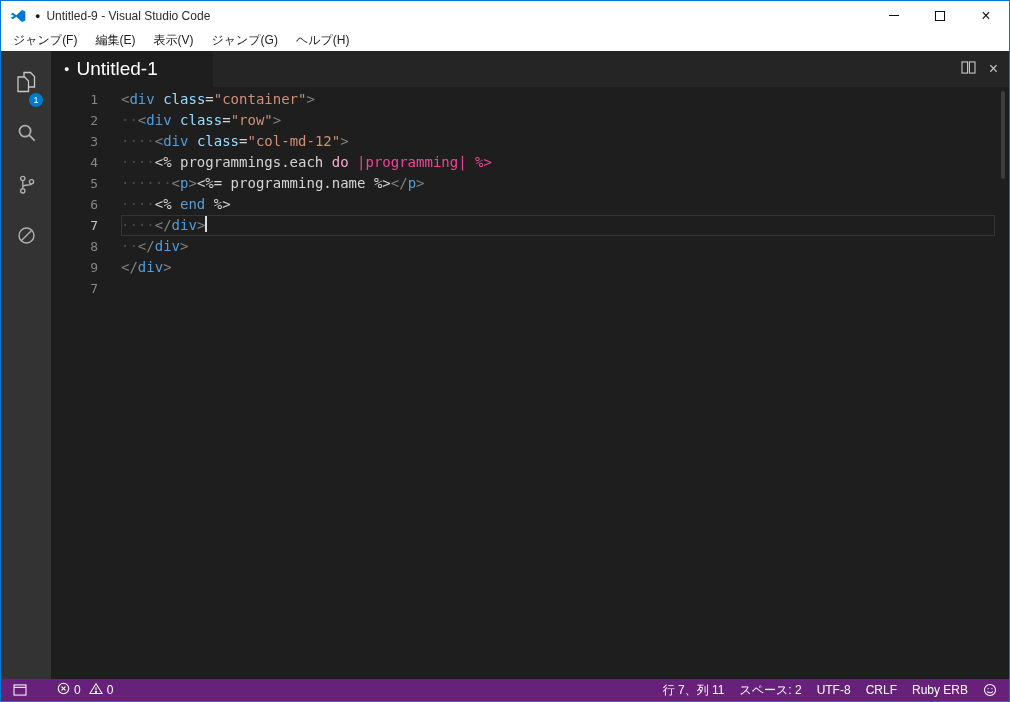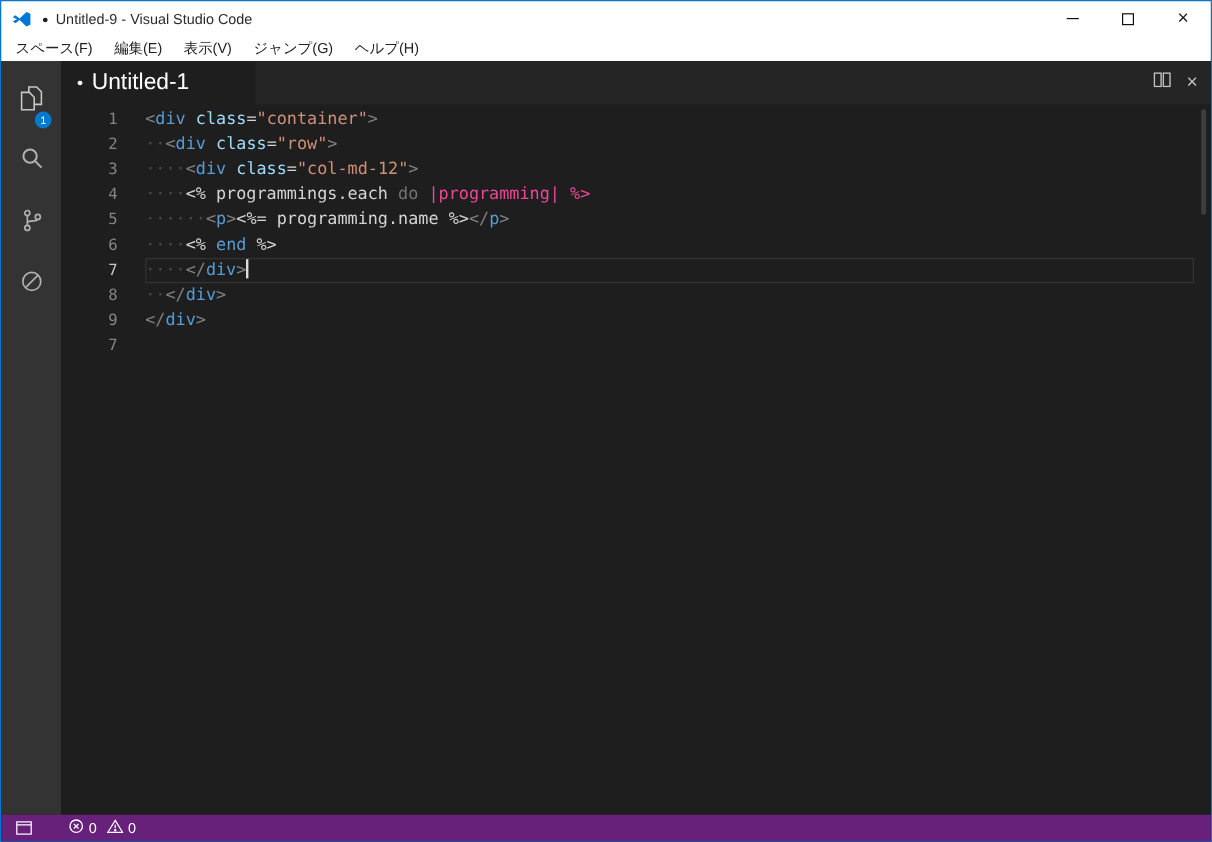--- a/index.html
+++ b/index.html
@@ -82,21 +82,21 @@
           <span class="min-glyph"></span>
         </div>
       <div class="wc">
           <span class="max-glyph"></span>
         </div>
       <div class="wc close">×</div>
     </div>
   </div>
 
   <div class="menubar">
-    <div class="menu-item">スペース(F)</div>
+    <div class="menu-item">ジャンプ(F)</div>
     <div class="menu-item">編集(E)</div>
     <div class="menu-item">表示(V)</div>
     <div class="menu-item">ジャンプ(G)</div>
     <div class="menu-item">ヘルプ(H)</div>
   </div>
 
   <div class="main">
 
     <div class="activitybar">
       <div class="ab-item">
@@ -163,21 +163,21 @@
             <div class="line">
               <div class="ln">2</div>
               <div class="code"><span style="color: rgb(74, 74, 74);">··</span><span style="color: rgb(128, 128, 128);">&lt;</span><span style="color: rgb(86, 156, 214);">div</span><span style="color: rgb(212, 212, 212);"> </span><span style="color: rgb(156, 220, 254);">class</span><span style="color: rgb(212, 212, 212);">=</span><span style="color: rgb(206, 145, 120);">"row"</span><span style="color: rgb(128, 128, 128);">&gt;</span></div>
             </div>
             <div class="line">
               <div class="ln">3</div>
               <div class="code"><span style="color: rgb(74, 74, 74);">····</span><span style="color: rgb(128, 128, 128);">&lt;</span><span style="color: rgb(86, 156, 214);">div</span><span style="color: rgb(212, 212, 212);"> </span><span style="color: rgb(156, 220, 254);">class</span><span style="color: rgb(212, 212, 212);">=</span><span style="color: rgb(206, 145, 120);">"col-md-12"</span><span style="color: rgb(128, 128, 128);">&gt;</span></div>
             </div>
             <div class="line">
               <div class="ln">4</div>
-              <div class="code"><span style="color: rgb(74, 74, 74);">····</span><span style="color: rgb(212, 212, 212);">&lt;% programmings.each </span><span style="color: #737373;">do</span><span style="color: #ec4899;"> |programming| %&gt;</span></div>
+              <div class="code"><span style="color: rgb(74, 74, 74);">····</span><span style="color: rgb(212, 212, 212);">&lt;% programmings.each </span><span style="color: #f9a8d4;">do</span><span style="color: #ec4899;"> |programming| %&gt;</span></div>
             </div>
             <div class="line">
               <div class="ln">5</div>
               <div class="code"><span style="color: rgb(74, 74, 74);">······</span><span style="color: rgb(128, 128, 128);">&lt;</span><span style="color: rgb(86, 156, 214);">p</span><span style="color: rgb(128, 128, 128);">&gt;</span><span style="color: rgb(212, 212, 212);">&lt;%= programming.name %&gt;</span><span style="color: rgb(128, 128, 128);">&lt;/</span><span style="color: rgb(86, 156, 214);">p</span><span style="color: rgb(128, 128, 128);">&gt;</span></div>
             </div>
             <div class="line">
               <div class="ln">6</div>
               <div class="code"><span style="color: rgb(74, 74, 74);">····</span><span style="color: rgb(212, 212, 212);">&lt;% </span><span style="color: rgb(86, 156, 214);">end</span><span style="color: rgb(212, 212, 212);"> %&gt;</span></div>
             </div>
             <div class="line current">
@@ -224,14 +224,29 @@
         <span>
           <svg width="14" height="13" viewBox="0 0 16 14" fill="none" stroke="#fff" stroke-width="1.2">
             <path d="M8 1.5 L15 12.8 H1 Z"></path>
               <line x1="8" y1="5.6" x2="8" y2="9"></line>
               <circle cx="8" cy="10.9" r="0.6" fill="#fff"></circle>
           </svg>
         </span>
         <span>0</span>
       </span>
     </div>
+    <div class="sb-right">
+      <span class="sb-item">行 7、列 11</span>
+      <span class="sb-item">スペース: 2</span>
+      <span class="sb-item">UTF-8</span>
+      <span class="sb-item">CRLF</span>
+      <span class="sb-item">Ruby ERB</span>
+      <span class="sb-item">
+        <svg width="14" height="14" viewBox="0 0 16 16" fill="none" stroke="#fff" stroke-width="1.2">
+          <circle cx="8" cy="8" r="6.3"></circle>
+            <circle cx="5.8" cy="6.3" r="0.7" fill="#fff" stroke="none"></circle>
+          <circle cx="10.2" cy="6.3" r="0.7" fill="#fff" stroke="none"></circle>
+          <path d="M4.8 9.6 C6 11.7 10 11.7 11.2 9.6"></path>
+        </svg>
+      </span>
+    </div>
   </div>
 </div>
 
 </body></html>

